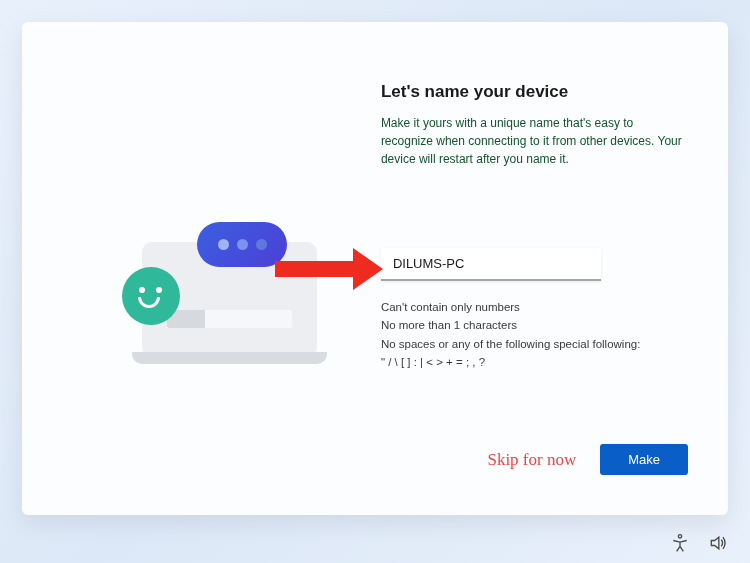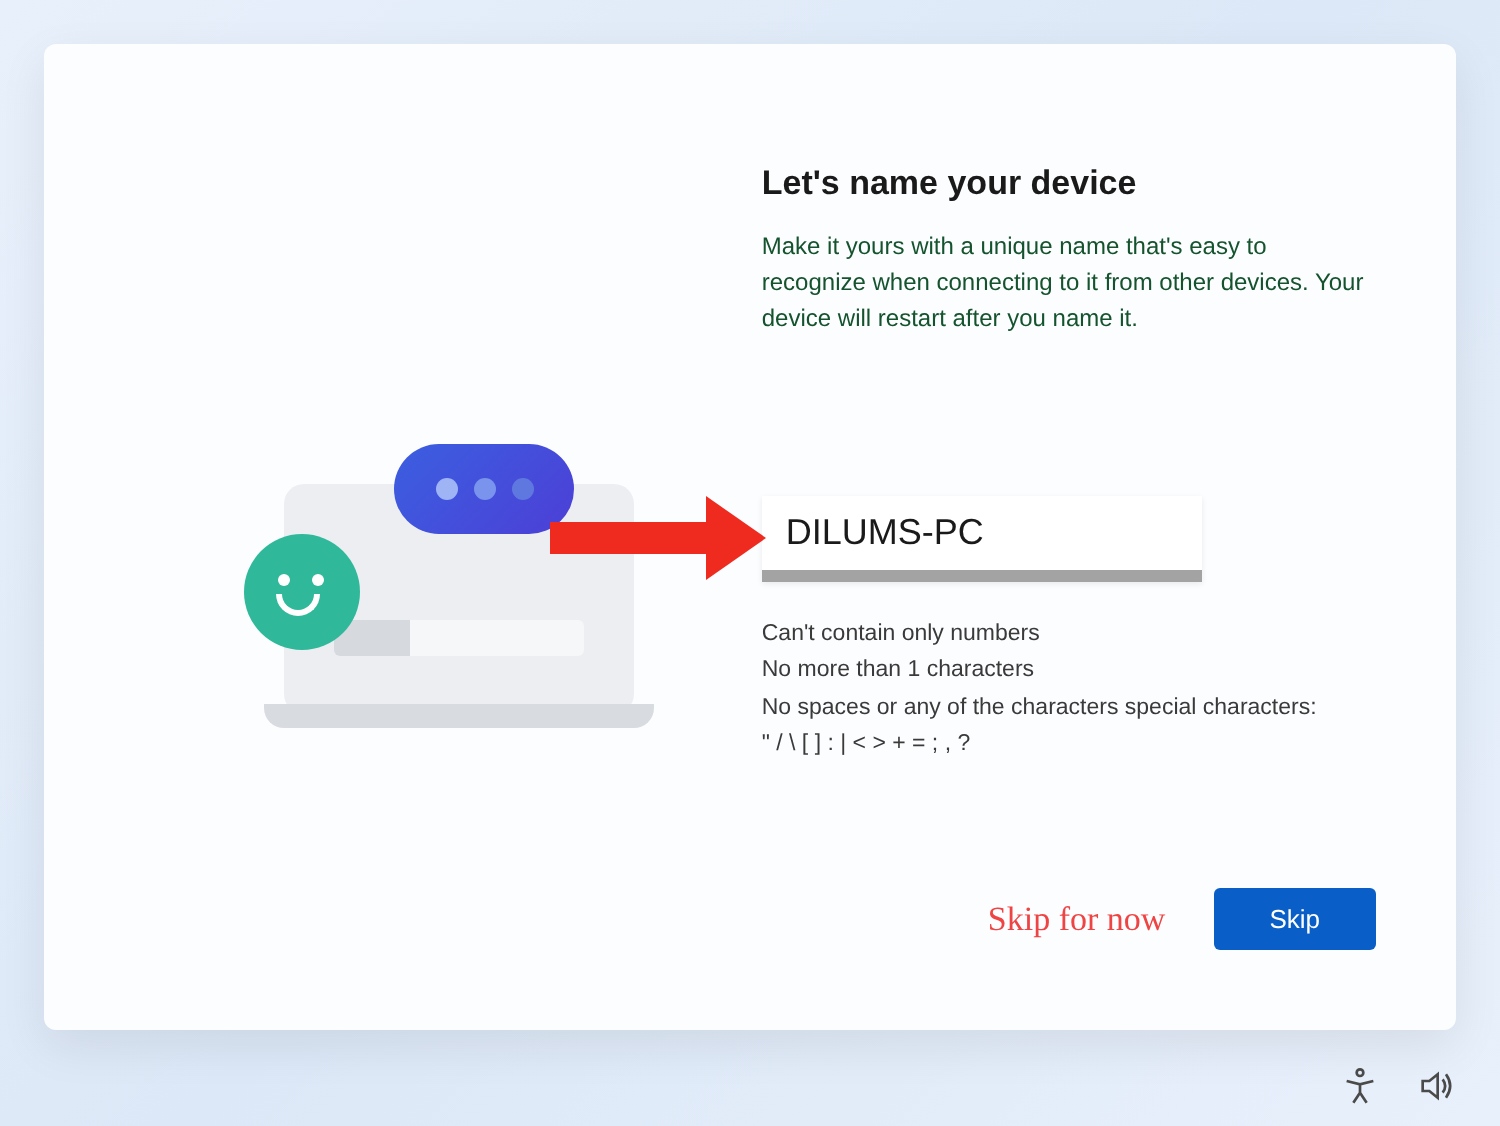--- a/index.html
+++ b/index.html
@@ -40,25 +40,25 @@
     }
     .subtitle {
       font-size: 12px;
       color: #14532d;
       line-height: 1.5;
       margin-bottom: 80px;
     }
     .input-field {
       width: 220px;
       border: none;
-      border-bottom: 6px solid #a3a3a3;
+      border-bottom: 2px solid #a3a3a3;
       background: #fff;
       box-shadow: 0 1px 3px rgba(0,0,0,0.08);
       padding: 8px 12px;
-      font-size: 18px;
+      font-size: 13px;
       font-family: inherit;
       color: #1a1a1a;
       outline: none;
       margin-bottom: 18px;
     }
     .rules {
       font-size: 11.5px;
       color: #3a3a3a;
       line-height: 1.5;
     }
@@ -247,27 +247,27 @@
 
   <div class="right-pane">
     <h1 class="title">Let's name your device</h1>
     <p class="subtitle">Make it yours with a unique name that's easy to recognize when connecting to it from other devices. Your device will restart after you name it.</p>
 
     <input class="input-field" type="text" value="DILUMS-PC" style="">
 
     <div class="rules">
       <div>Can't contain only numbers</div>
       <div>No more than 1 characters</div>
-      <div>No spaces or any of the characters special characters:</div>
+      <div>No spaces or any of the following special following:</div>
       <div>" / \ [ ] : | &lt; &gt; + = ; , ?</div>
     </div>
 
     <div class="footer">
       <button class="skip-link">Skip for now</button>
-      <button class="next-button">Skip</button>
+      <button class="next-button">Make</button>
     </div>
   </div>
 </div>
 
 <div class="arrow">
   <div class="arrow-shaft"></div>
   <div class="arrow-head"></div>
 </div>
 
 <div class="taskbar">

